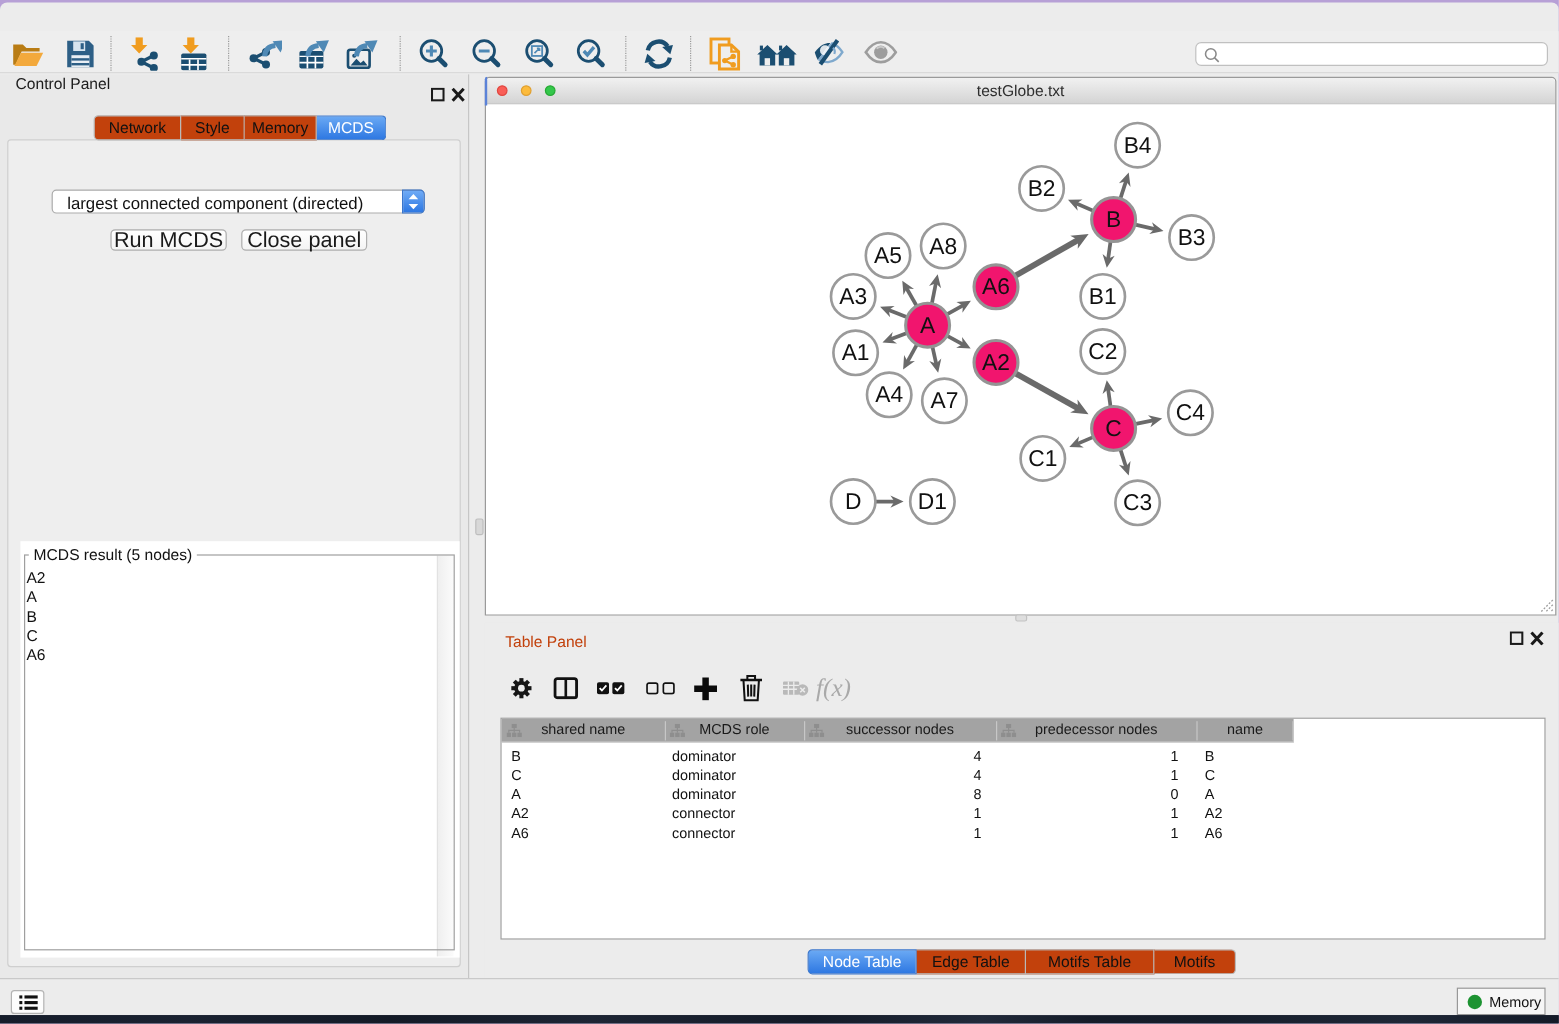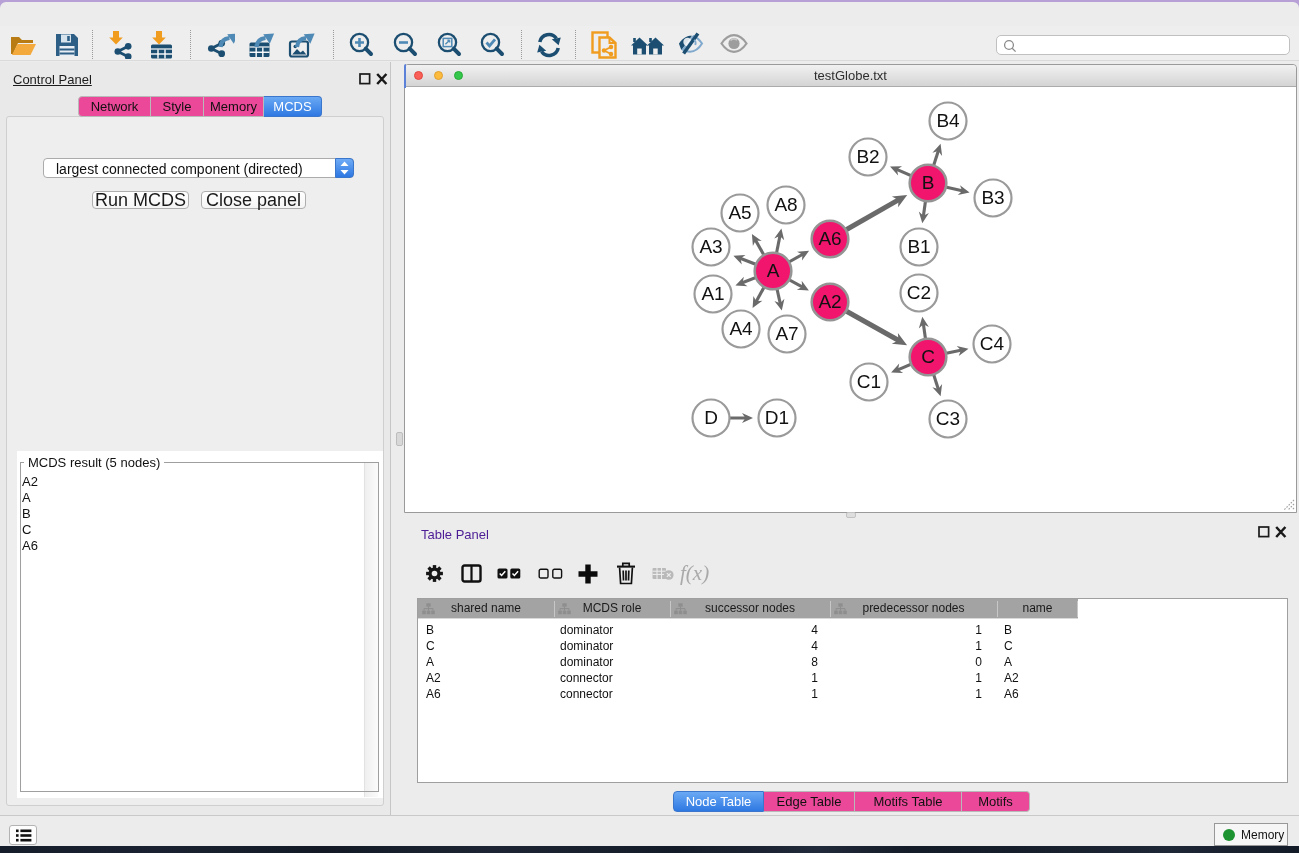--- a/index.html
+++ b/index.html
@@ -20,25 +20,25 @@
 
 #toolbar { position:absolute; left:0; top:24px; width:1299px; height:35px; background:#eeeeee;
   border-bottom:1px solid #dadada; }
 .tsep { position:absolute; top:4px; height:29px; width:0;
   border-left:1px dotted #9a9a9a; }
 #searchbox { position:absolute; left:996px; top:9px; width:294px; height:20px; background:#fff;
   border:1px solid #c0c0c0; border-radius:5px; }
 
 #cpanel { position:absolute; left:0; top:60px; width:391px; height:755px; background:#e9e9e9;
   border-right:1px solid #c6c6c6; }
-#cpanel .ptitle { position:absolute; left:13px; top:10px; font-size:13px; color:#1c1c1c;text-decoration:underline; }
+#cpanel .ptitle { position:absolute; left:13px; top:0; font-size:13px; color:#1c1c1c; }
 #cp-inner { position:absolute; left:6px; top:54px; width:378px; height:690px;
   background:#eeeeee; border:1px solid #cfcfcf; border-radius:3px; }
 .tabrow { position:absolute; display:flex; }
-.tab { height:21px; background:#ec4899; border:1px solid #b9b9b9; border-left:none;
+.tab { height:21px; background:#c2410c; border:1px solid #b9b9b9; border-left:none;
   font-size:13px; color:#111; text-align:center; line-height:20px; white-space:nowrap; }
 .tab.first { border-left:1px solid #b9b9b9; border-radius:4px 0 0 4px; }
 .tab.last { border-radius:0 4px 4px 0; }
 .tab.sel { background:linear-gradient(#6aa9f4,#2e78e2); color:#fff; border-color:#3a76cc; }
 
 .btn { position:absolute; background:linear-gradient(#ffffff,#f4f4f4); border:1px solid #aeaeae;
   border-radius:4px; font-size:18px; color:#1a1a1a; text-align:center; }
 #dropdown { position:absolute; left:43px; top:96px; width:311px; height:20px; background:#fff;
   border:1px solid #ababab; border-radius:4px; font-size:14px; color:#111; }
 #dropdown .dtext { position:absolute; left:12px; top:2px; }
@@ -52,21 +52,21 @@
 #mscroll { position:absolute; right:5px; top:12px; width:14px; height:334px;
   background:linear-gradient(90deg,#efefef,#fbfbfb); border-left:1px solid #e2e2e2; }
 
 #netwin { position:absolute; left:404px; top:62px; width:893px; height:449px;
   background:#fff; border:1px solid #9a9a9a; border-radius:4px 4px 0 0; }
 #nettitle { position:absolute; left:0; top:0; width:891px; height:22px;
   background:linear-gradient(#f1f1f1,#d4d4d4); border-bottom:1px solid #ababab; border-radius:4px 4px 0 0; }
 #nettitle .title { position:absolute; left:0; right:0; top:3px; text-align:center; font-size:13px; color:#2e2e2e; }
 
 #tpanel { position:absolute; left:404px; top:517px; width:895px; height:297px; background:#ececec; }
-#tpanel .ptitle { position:absolute; left:17px; top:8px; font-size:13px; color:#4c1d95;text-align:right; }
+#tpanel .ptitle { position:absolute; left:17px; top:8px; font-size:13px; color:#c2410c;text-align:right; }
 #ttool { position:absolute; left:13px; top:29px; width:875px; height:44px; }
 #tablebox { position:absolute; left:13px; top:79px; width:871px; height:185px; background:#fff;
   border:1px solid #9f9f9f; }
 #thead { position:absolute; left:0; top:0; width:660px; height:20px; background:#a3a3a3;
   border-bottom:1px solid #d9d9d9; }
 .hcol { position:absolute; top:0; height:20px; }
 .hsep { position:absolute; top:2px; height:16px; width:1px; background:#c7c7c7; }
 .hlab { position:absolute; top:2px; width:100%; text-align:center; font-size:12px; color:#1a1a1a; }
 .trow { position:absolute; font-size:12px; color:#111; }
 

